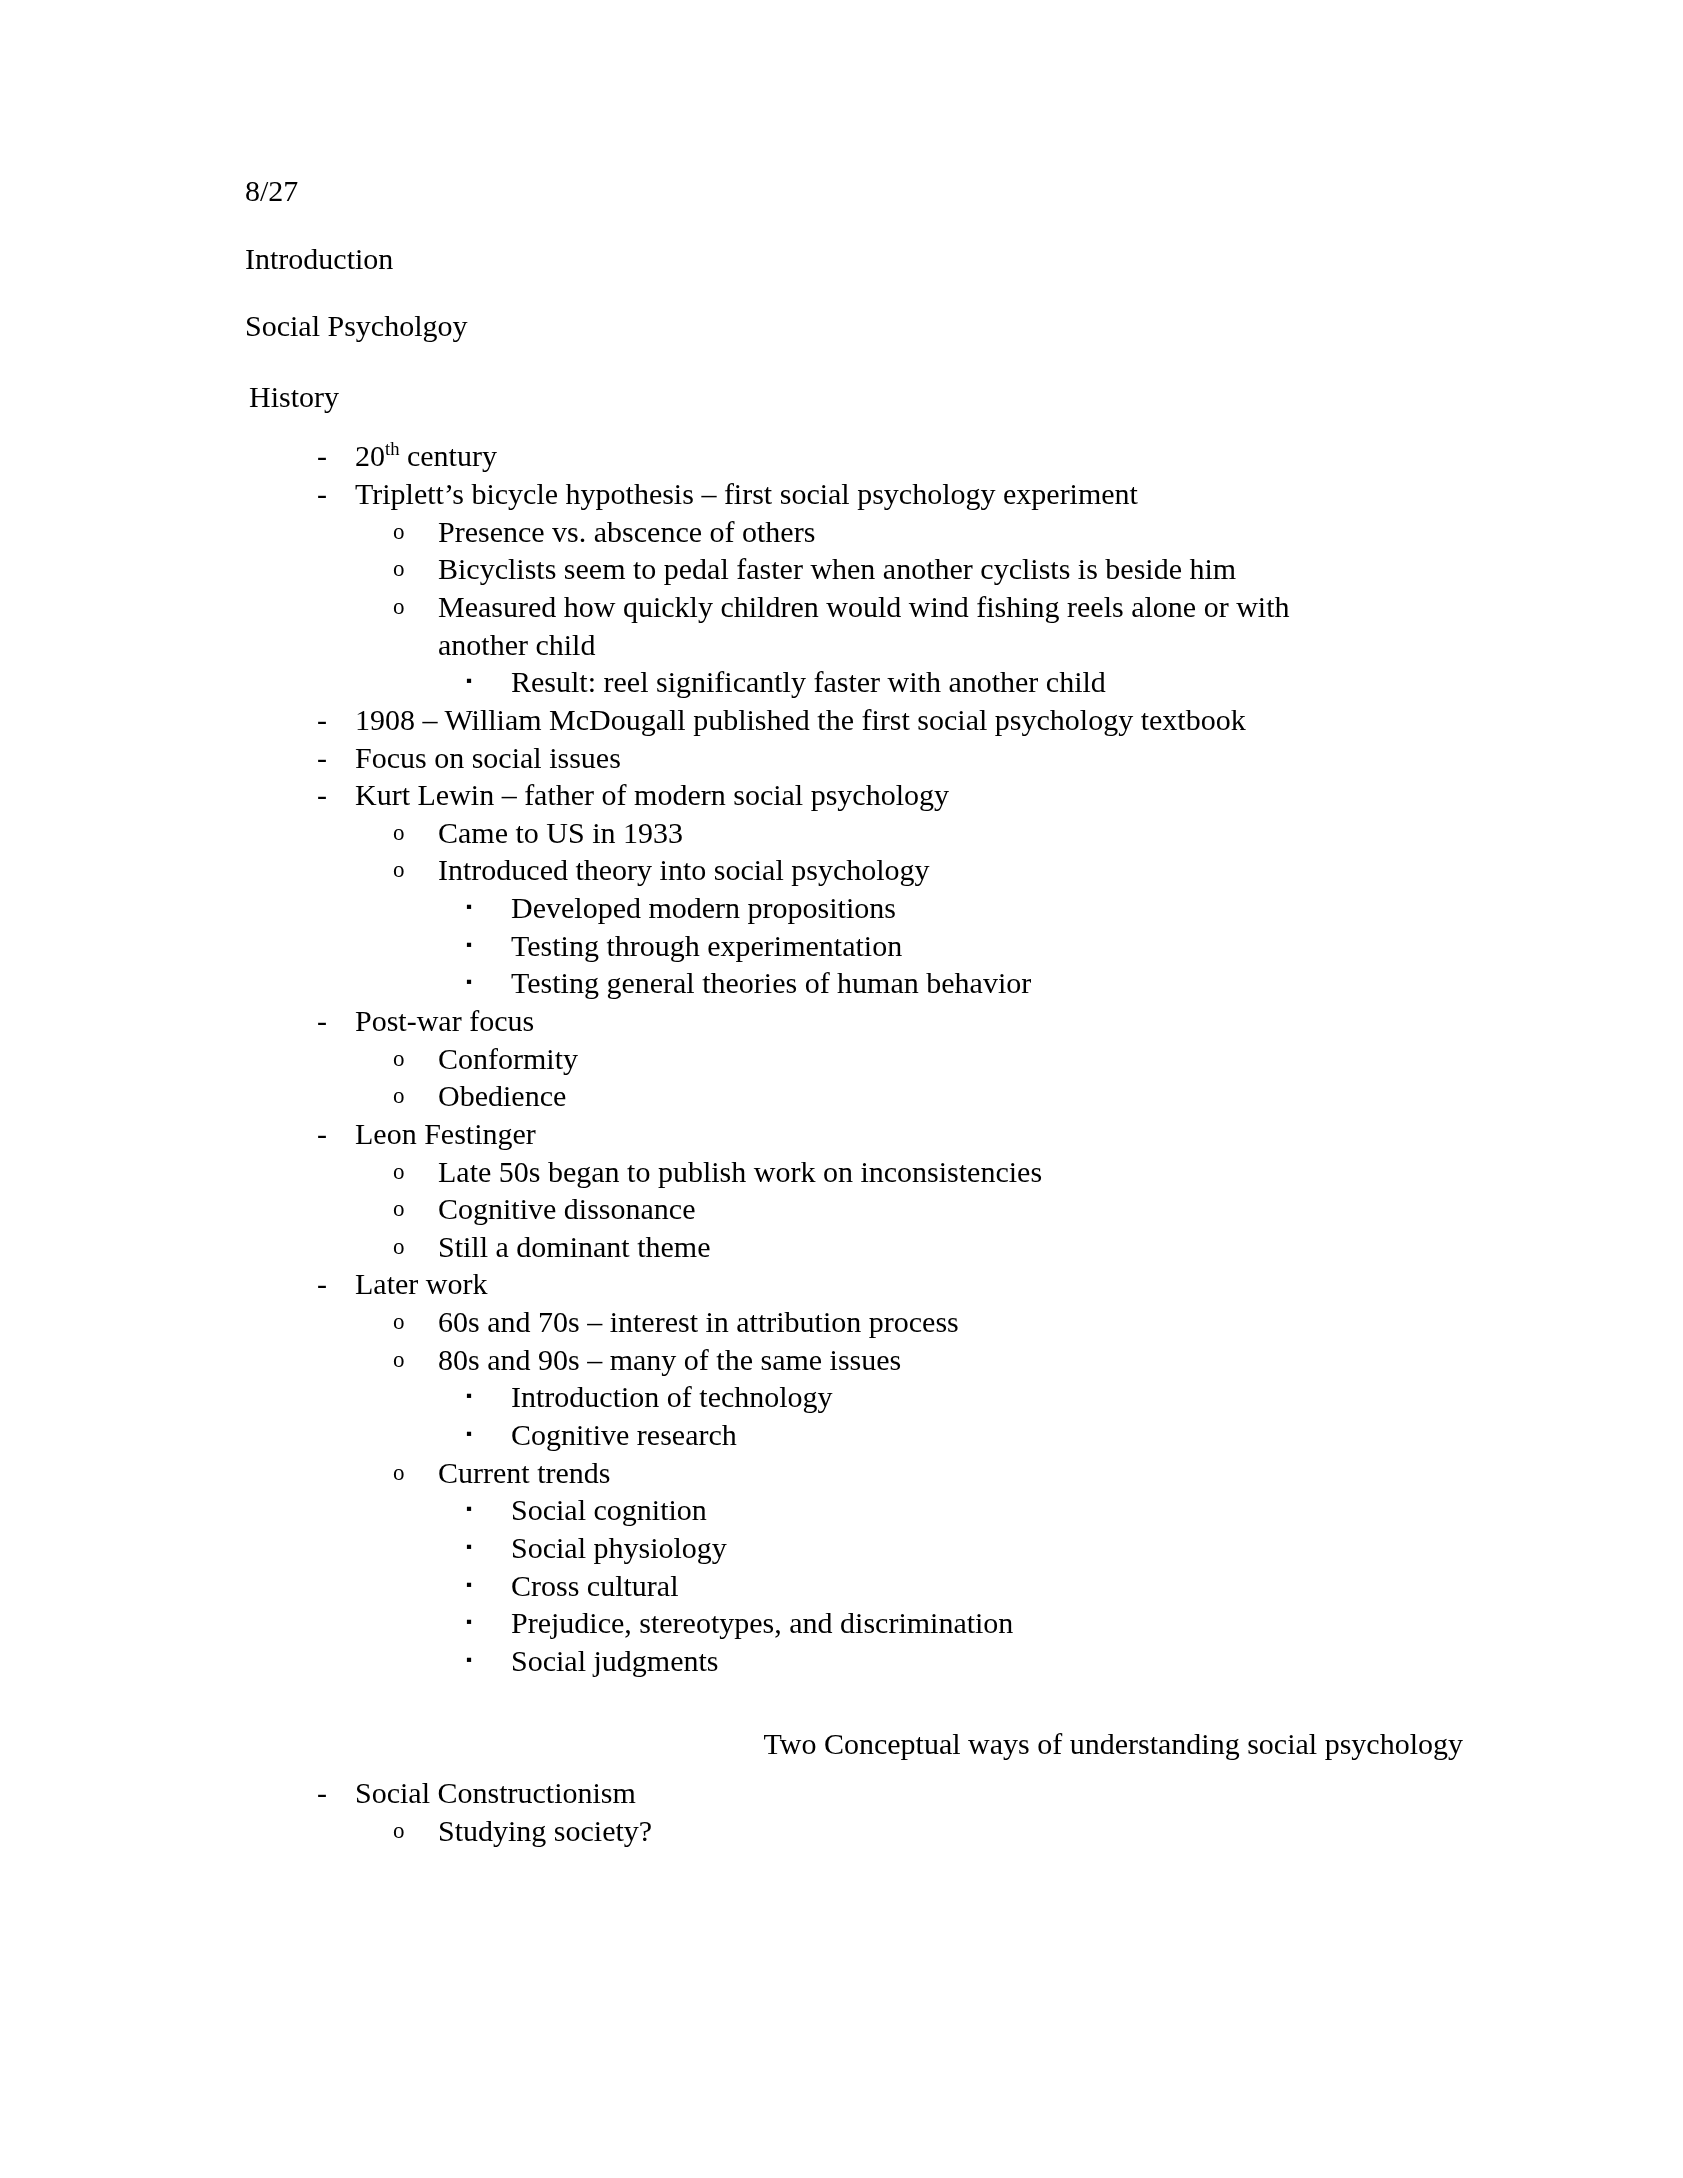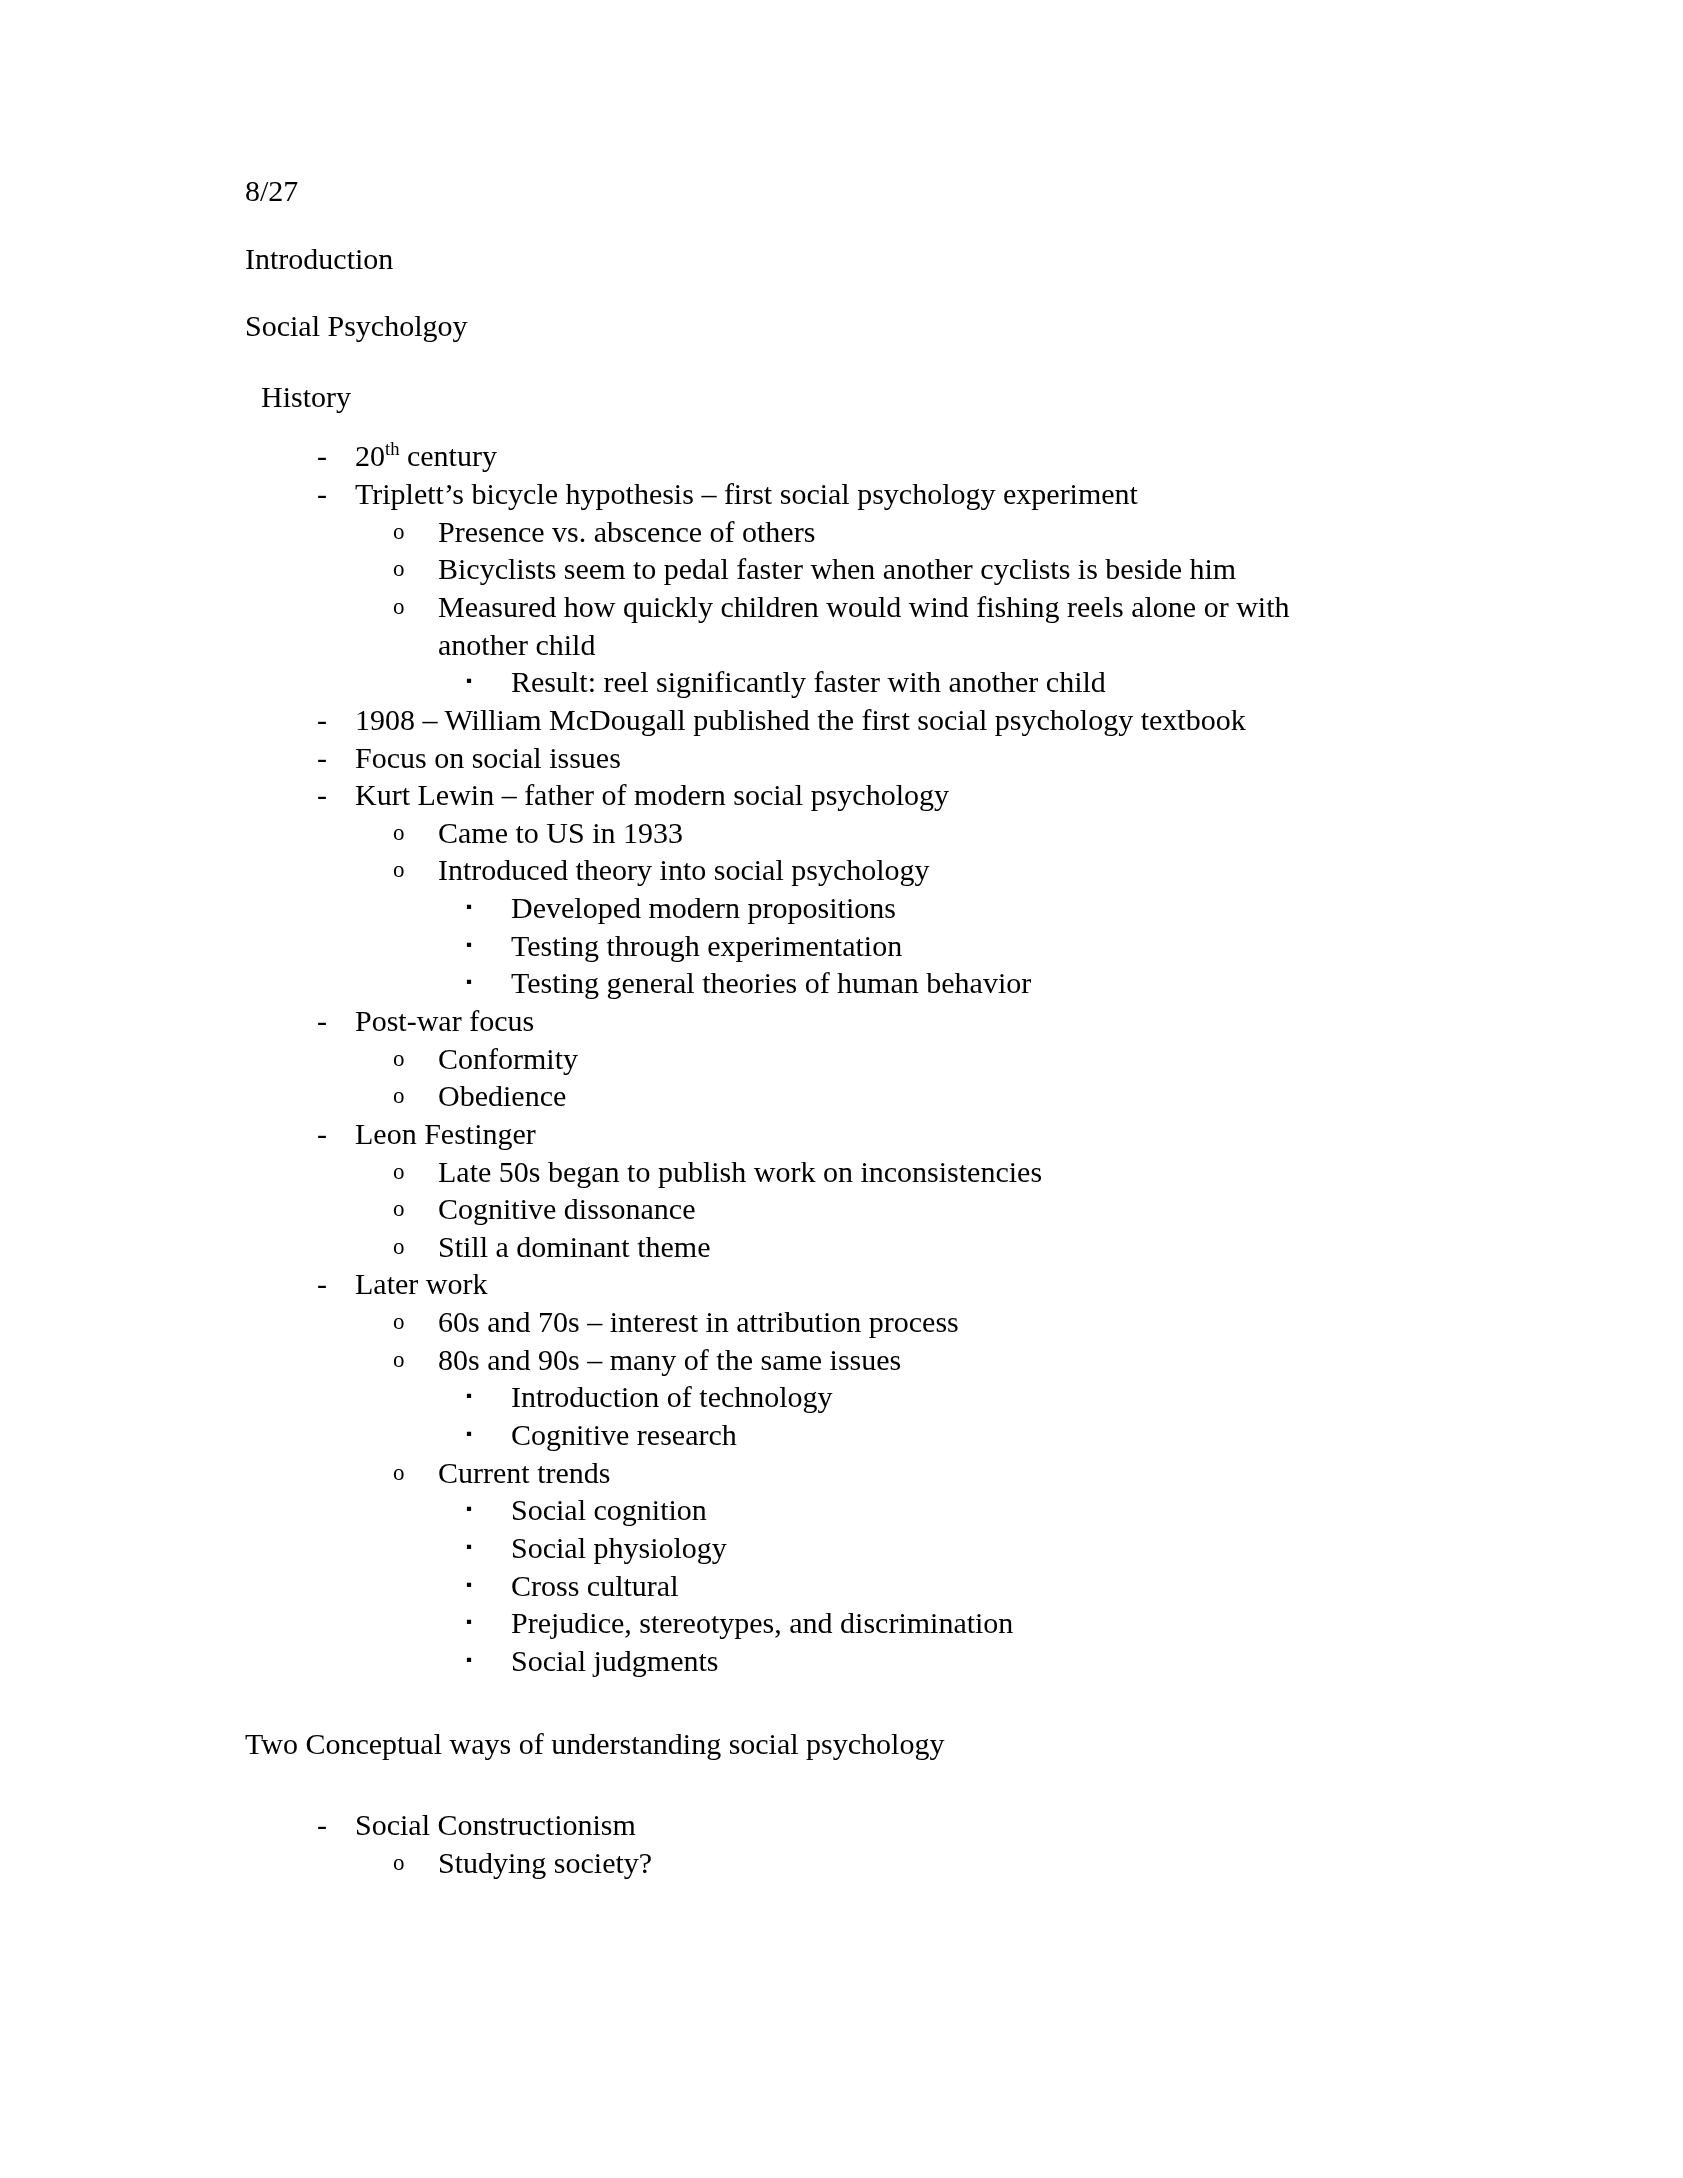--- a/index.html
+++ b/index.html
@@ -34,21 +34,21 @@
   
   .para {
     margin: 0 0 38px 0;
     font-size: 30px;
     line-height: 1.22;
     white-space: pre-wrap;
   }
   .para.tight { margin-bottom: 31px; }
 
   .section-head {
-    margin: 34px 0 22px 16px;
+    margin: 34px 0 22px 4px;
     font-size: 30px;
     line-height: 1.22;
   }
 
   
   ul.lvl1, ul.lvl2, ul.lvl3 {
     list-style: none;
     margin: 0;
     padding: 0;
   }
@@ -106,23 +106,24 @@
   }
   ul.lvl3 > li > .row > .txt { max-width: 861px; }
 
   sup {
     font-size: 0.62em;
     vertical-align: super;
     line-height: 0;
   }
 
   .closing-head {
-    margin: 46px 0 44px 0;
+    margin: 46px 0 12px 0;
     font-size: 30px;
     line-height: 1.22;
+    text-align: right;
   }
 </style>
 </head>
 <body>
 
 <div class="page">
   <div class="doc">
 
     <div class="para tight">8/27</div>
     <div class="para tight">Introduction</div>

